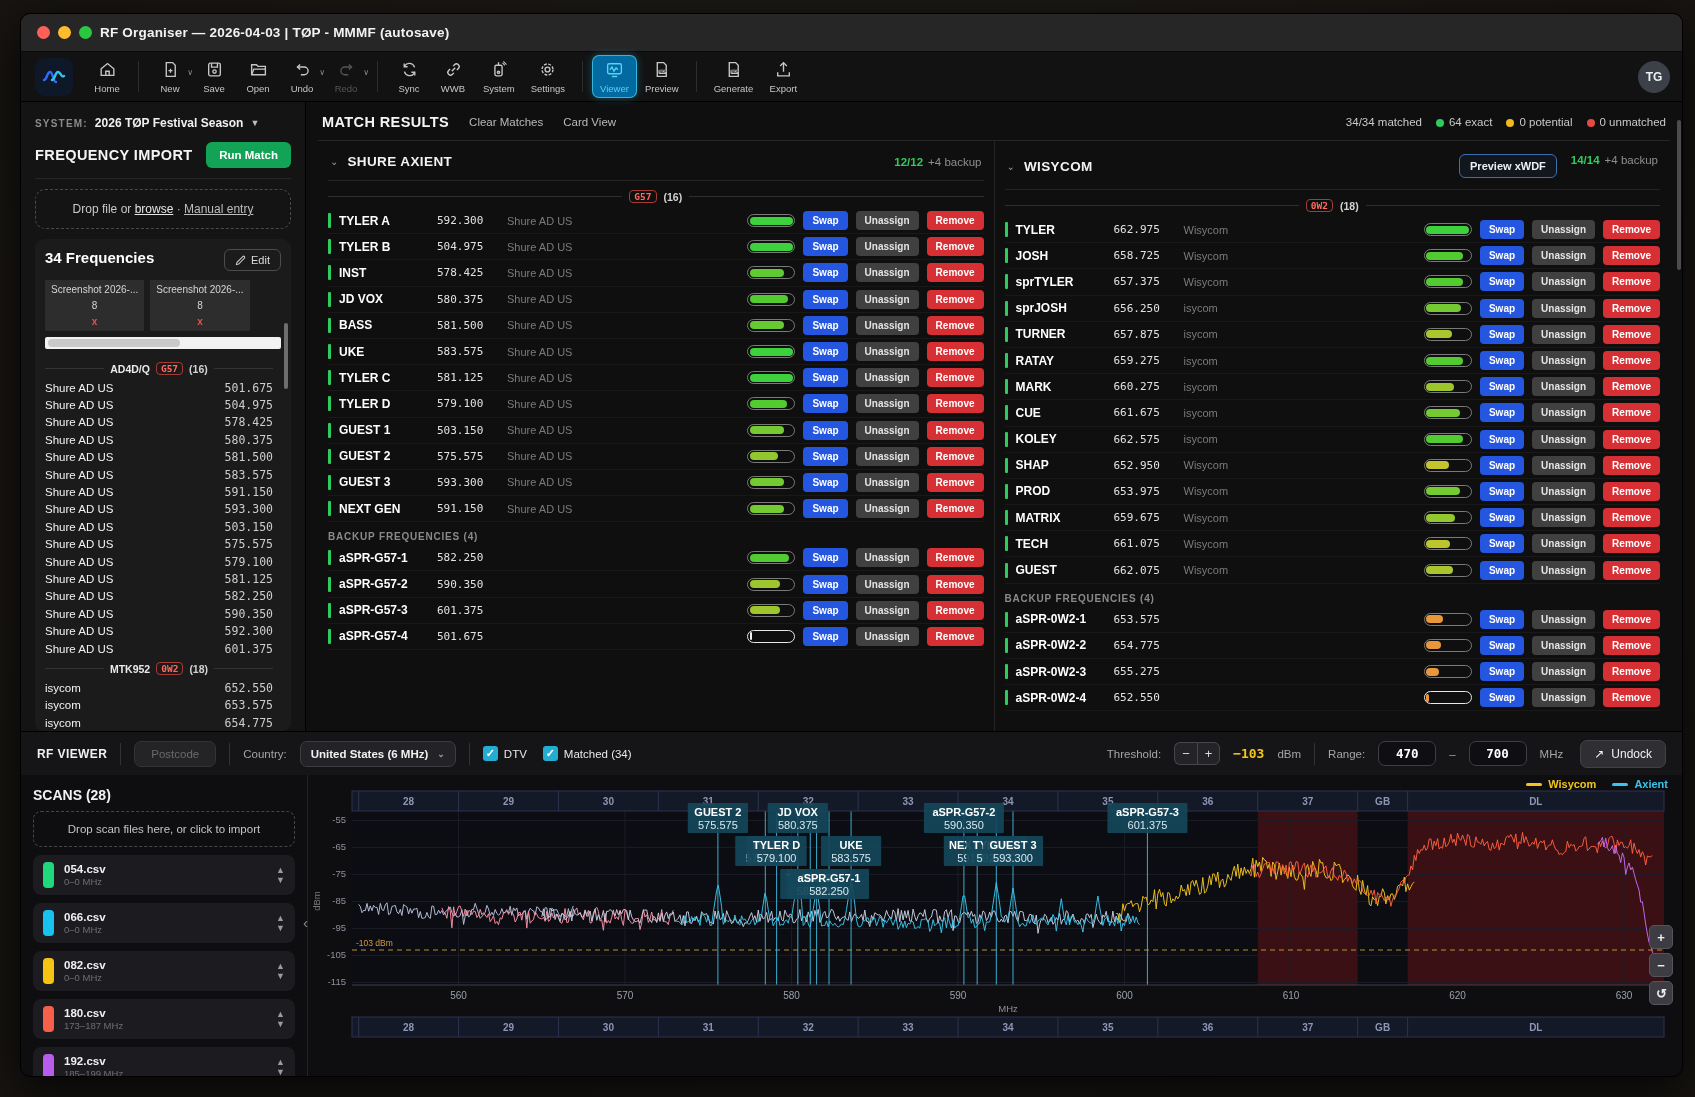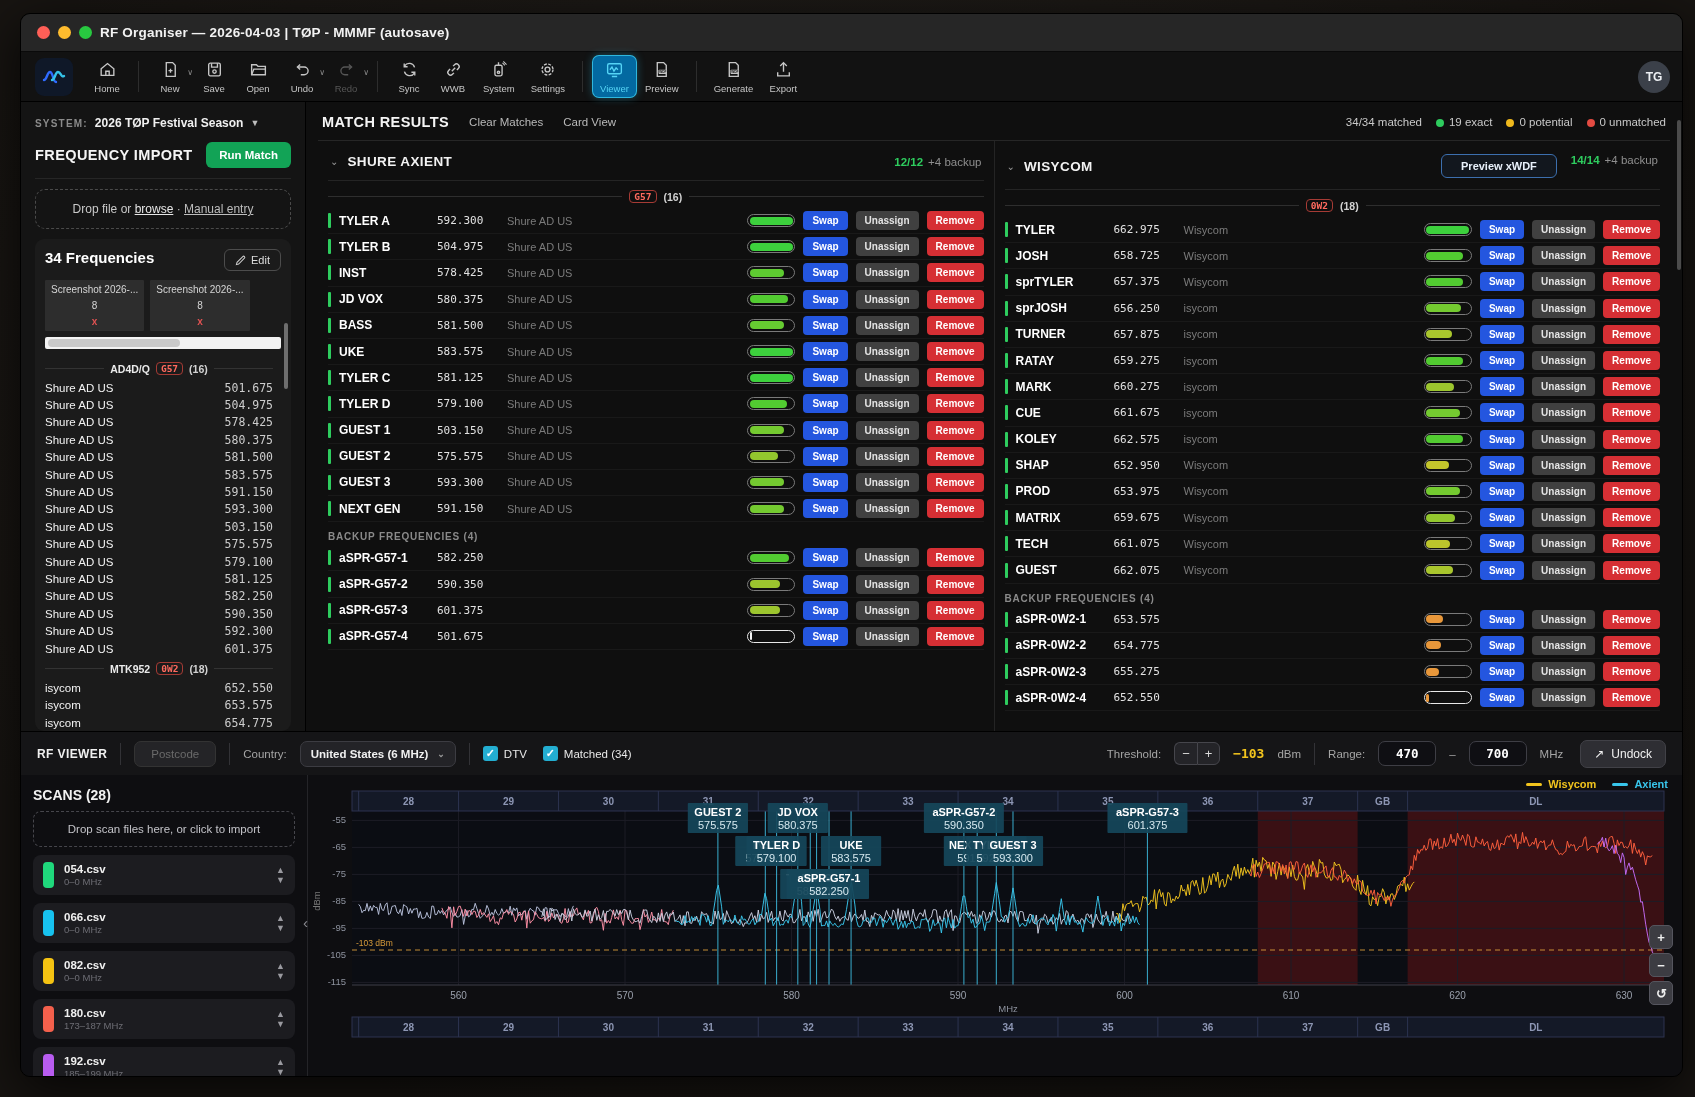--- a/index.html
+++ b/index.html
@@ -67,21 +67,21 @@
   .mr-status { margin-left:auto; display:flex; align-items:center; gap:14px; font-size:11.5px; color:#c9c9c9; }
   .sdot { width:8px; height:8px; border-radius:50%; display:inline-block; margin-right:5px; vertical-align:-1px; }
   .columns { flex:1; display:flex; min-height:0; }
   .mcol { flex:1; min-width:0; padding:0 10px; }
   .mcol + .mcol { border-left:1px solid #242424; }
   .col-head { display:flex; align-items:center; gap:9px; padding:13px 2px 11px; border-bottom:1px solid #242424; }
   .col-chev { color:#9a9a9a; font-size:10px; }
   .col-title { color:#f2f2f2; font-weight:bold; font-size:13.5px; letter-spacing:.4px; }
   .col-stats { margin-left:auto; font-size:11.5px; color:#8f8f8f; display:flex; gap:5px; align-items:flex-start; }
   .col-stats b { color:#2ecc5e; font-weight:bold; }
-  .pv-btn { border:1px solid #3c6fae; background:rgba(44,86,140,.12); color:#e8f0fa; border-radius:6px; font-size:11px; font-weight:bold; padding:5px 19px; margin-right:9px; }
+  .pv-btn { border:1px solid #3c6fae; background:rgba(44,86,140,.12); color:#e8f0fa; border-radius:6px; font-size:11px; font-weight:bold; padding:5px 10px; margin-right:9px; }
   .band-row { display:flex; align-items:center; gap:7px; padding:9px 0 5px; }
   .band-row .ln { flex:1; height:1px; background:#2e2e2e; }
   .mrow { display:flex; align-items:center; height:26.2px; border-bottom:1px solid #191919; gap:8px; }
   .acc { width:3px; height:15px; border-radius:1px; background:#2ecc5e; flex:none; }
   .rname { width:90px; color:#fff; font-weight:bold; font-size:12px; white-space:nowrap; flex:none; }
   .rfreq { width:62px; color:#e2e2e2; font-size:11px; font-family:"DejaVu Sans Mono",monospace; flex:none; }
   .rdev { flex:1 1 auto; color:#7b7b7b; font-size:11px; min-width:0; }
   .pbar { width:48px; height:13px; border:1.5px solid #7a7a7a; border-radius:7px; padding:1.5px; flex:none; }
   .pbar.empty { border-color:#e8e8e8; }
   .pfill { height:100%; border-radius:4px; }
@@ -411,21 +411,21 @@
       </div>
     </div>
 
     <div class="main">
       <div class="mr-head">
         <span class="mr-title">MATCH RESULTS</span>
         <span class="mr-link">Clear Matches</span>
         <span class="mr-link">Card View</span>
         <span class="mr-status">
           <span>34/34 matched</span>
-          <span><span class="sdot" id="dot-exact" style="background: rgb(46, 204, 94);"></span><span>19 exact</span></span>
+          <span><span class="sdot" id="dot-exact" style="background: rgb(46, 204, 94);"></span><span>64 exact</span></span>
           <span><span class="sdot" id="dot-pot" style="background: rgb(240, 185, 29);"></span><span>0 potential</span></span>
           <span><span class="sdot" id="dot-unm" style="background: rgb(227, 75, 66);"></span><span>0 unmatched</span></span>
         </span>
       </div>
       <div class="columns" id="match-columns">
           <div class="mcol">
             <div class="col-head">
               <span class="col-chev">⌄</span>
               <span class="col-title">SHURE AXIENT</span>
               <span class="col-stats">

